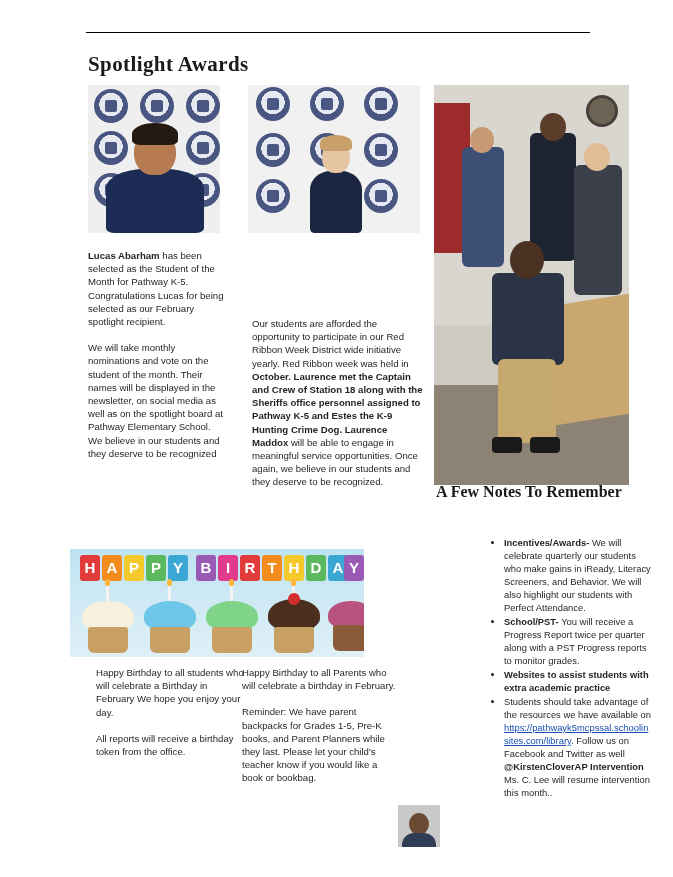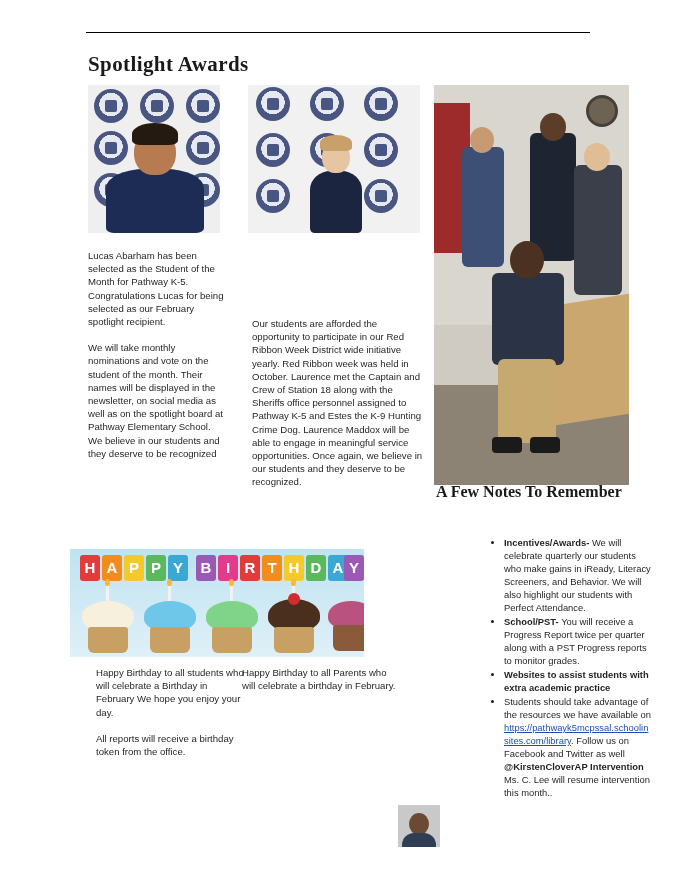--- a/index.html
+++ b/index.html
@@ -133,21 +133,21 @@
   #photo-lee .lee-head { position:absolute; left:11px; top:8px; width:20px; height:22px; border-radius:50%; background:#6b4a34; }
   #photo-lee .lee-body { position:absolute; left:4px; top:28px; width:34px; height:16px; border-radius:12px 12px 0 0; background:#2f3d55; }
 
   
   .txt {
     position: absolute;
     font-size: 9.6px;
     line-height: 13.2px;
     color: #231f20;
   }
-  .txt b, .bold { font-weight: normal; }
+  .txt b, .bold { font-weight: bold; }
   .col-lucas { left: 88px; top: 249px; width: 136px; }
   .col-laurence-head { left: 248px; top: 249px; width: 172px; font-weight: bold; }
   .col-laurence { left: 252px; top: 317px; width: 172px; }
   .notes-title {
     position: absolute;
     left: 436px; top: 482px; width: 190px;
     font-family: "Liberation Serif", serif;
     font-size: 16px;
     font-weight: bold;
     line-height: 20px;
@@ -317,15 +317,16 @@
     </div>
   </div>
 
   <div class="txt col-bd-left">
     <p>Happy Birthday to all students who will celebrate a Birthday in February We hope you enjoy your day.</p>
     <p>All reports will receive a birthday token from the office.</p>
   </div>
 
   <div class="txt col-bd-right">
     <p>Happy Birthday to all  Parents who will celebrate a birthday in February.</p>
+    <p>Reminder: We have parent backpacks for Grades 1-5, Pre-K books, and Parent Planners while they last.  Please let your child's teacher know if you would like a book or bookbag.</p>
   </div>
 
 </div>
 
 </body></html>

